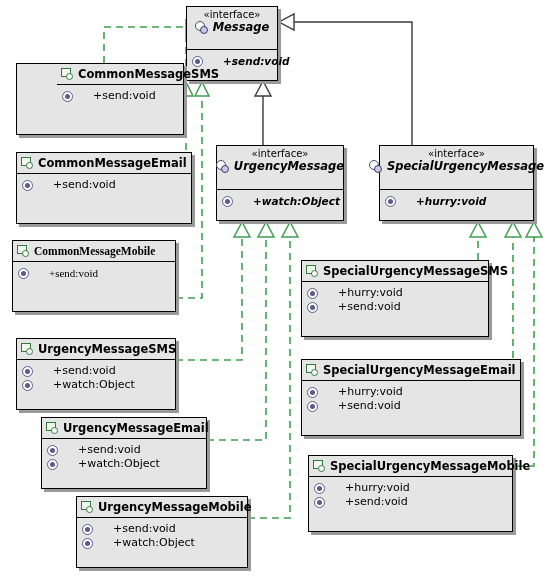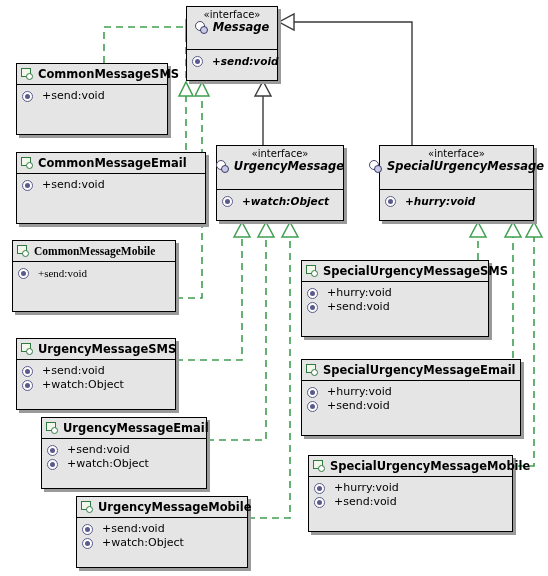--- a/index.html
+++ b/index.html
@@ -69,21 +69,21 @@
     font-weight: bold;
     color: #000;
     white-space: nowrap;
   }
   .node .body {
     padding: 4px 4px 4px 5px;
   }
   .member {
     display: flex;
     align-items: center;
-    gap: 9px;
+    gap: 20px;
     font-size: 11px;
     line-height: 14px;
     white-space: nowrap;
     color: #000;
   }
   .node.iface .member { font-style: italic; font-weight: bold; font-size: 10.5px;}
 
   
   .icn-class {
     flex: 0 0 auto;
@@ -230,40 +230,40 @@
       <div class="member">
         <span class="icn-method">
             <span class="o"></span>
             <span class="i"></span>
           </span>
         <span>+send:void</span>
       </div>
     </div>
   </div>
 
-  <div class="node" style="left:16px; top:63px; width:152px; height:72px;">
+  <div class="node" style="left:16px; top:63px; width:168px; height:72px;padding-left:40px;">
     <div class="hdr">
       <span class="icn-class">
           <span class="sq"></span>
           <span class="dot"></span>
         </span>
       <span class="clsname">CommonMessageSMS</span>
     </div>
     <div class="body">
       <div class="member">
         <span class="icn-method">
             <span class="o"></span>
             <span class="i"></span>
           </span>
         <span>+send:void</span>
       </div>
     </div>
   </div>
 
-  <div class="node" style="left:16px; top:152px; width:190px; height:72px;">
+  <div class="node" style="left:16px; top:152px; width:176px; height:72px;">
     <div class="hdr">
       <span class="icn-class">
           <span class="sq"></span>
           <span class="dot"></span>
         </span>
       <span class="clsname">CommonMessageEmail</span>
     </div>
     <div class="body">
       <div class="member">
         <span class="icn-method">

